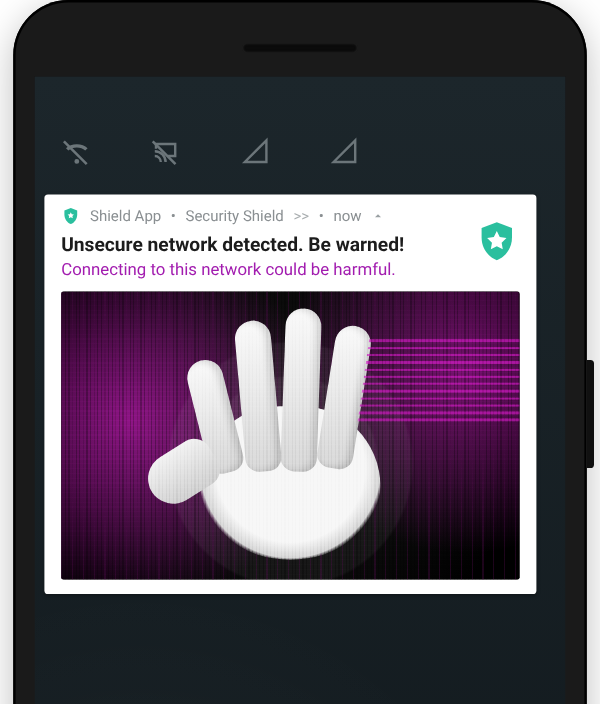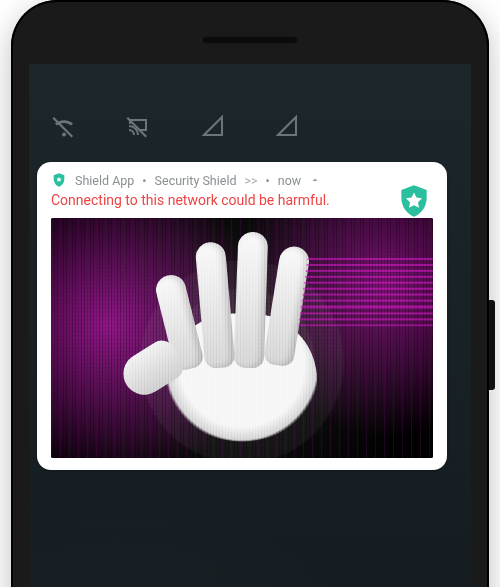--- a/index.html
+++ b/index.html
@@ -83,21 +83,21 @@
       linear-gradient(180deg, #1c262b 0%, #10171b 100%);
     z-index: 0;
   }
 
   
   .card {
     position: relative;
     z-index: 1;
     margin: 8px 24px 0 8px;
     background: #fff;
-    border-radius: 14px;
+    border-radius: 3px;
     padding: 10px 14px 12px 14px;
     box-shadow: 0 1px 3px rgba(0,0,0,.25);
   }
   .card-header {
     display: flex;
     align-items: center;
     gap: 8px;
     color: #8a8f92;
     font-size: 12.5px;
   }
@@ -116,21 +116,21 @@
   .card h2 {
     margin-top: 6px;
     font-size: 16px;
     font-weight: 700;
     color: #1c1c1c;
     padding-right: 54px;
   }
   .card p.sub {
     margin-top: 4px;
     font-size: 14px;
-    color: #ef4444;
+    color: #a21caf;
     padding-right: 54px;
   }
 
   .bigimg {
     margin-top: 10px;
     height: 240px;
     border-radius: 2px;
     position: relative;
     overflow: hidden;
     background: #0a0a0a;
@@ -264,20 +264,21 @@
           </span>
         </div>
 
         <span class="big-icon">
           <svg viewBox="0 0 24 24" width="38" height="38">
               <path fill="#2abf9e" d="M12 2l8 3v5c0 5.5-3.4 10.3-8 12-4.6-1.7-8-6.5-8-12V5l8-3z"></path>
               <path fill="#fff" d="M12 6.6l1.55 3.2 3.55.5-2.55 2.5.6 3.5L12 14.7l-3.15 1.6.6-3.5L6.9 10.3l3.55-.5L12 6.6z"></path>
             </svg>
         </span>
 
+        <h2>Unsecure network detected. Be warned!</h2>
         <p class="sub">Connecting to this network could be harmful.</p>
 
         <div class="bigimg" aria-label="glitch-hand-illustration">
           <div class="palm"></div>
           <div class="finger f1"></div>
           <div class="finger f2"></div>
           <div class="finger f3"></div>
           <div class="finger f4"></div>
           <div class="thumb"></div>
           <div class="glitch"></div>

